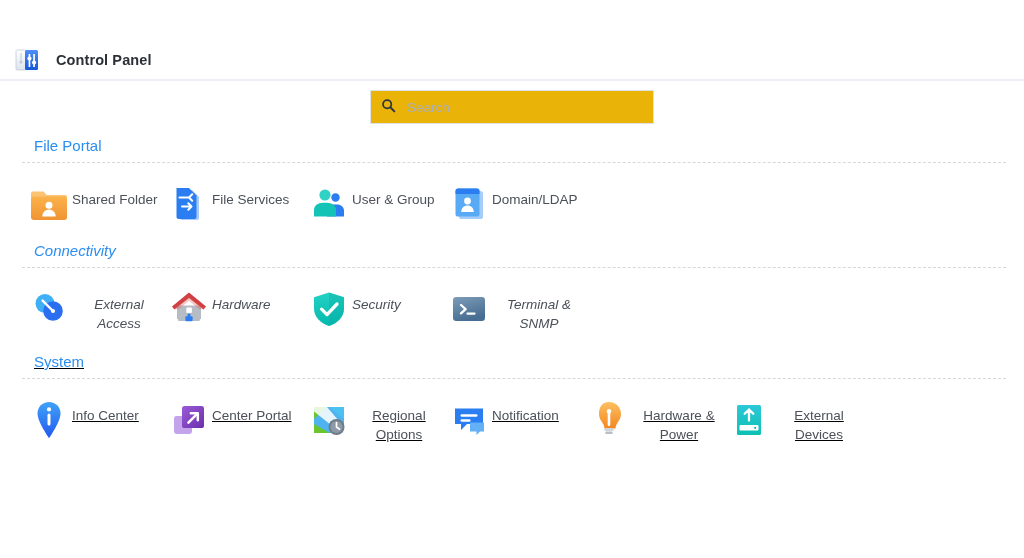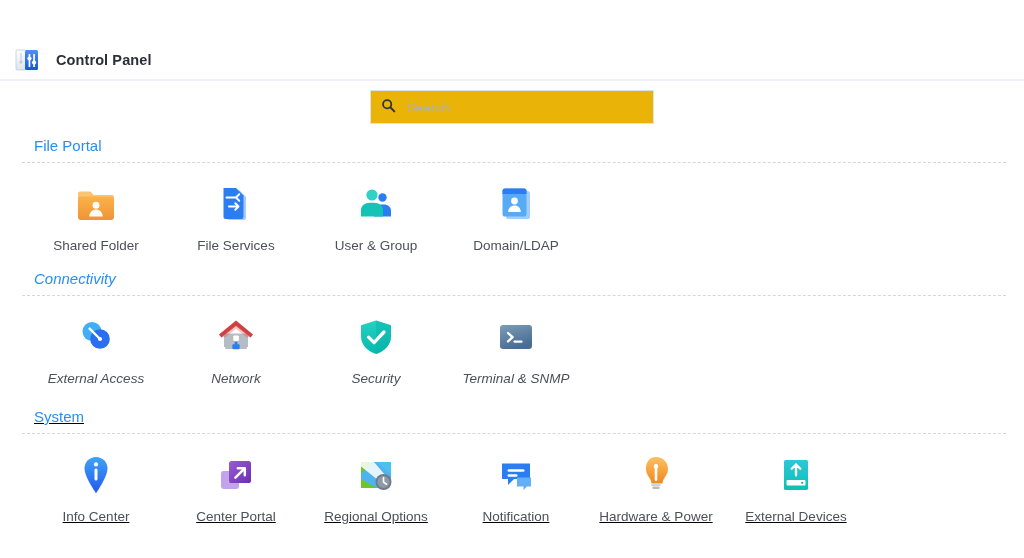--- a/index.html
+++ b/index.html
@@ -72,22 +72,21 @@
   }
   .grid {
     display: flex;
     flex-wrap: nowrap;
     padding-left: 26px;
   }
   .tile {
     width: 140px;
     padding-top: 18px;
     display: flex;
-    flex-direction: column;
-    align-items: center;
+    flex-direction: row;
     cursor: pointer;
     background: transparent;
   }
   .tile .glyph {
     width: 46px; height: 46px;
     display: flex; align-items: center; justify-content: center;
   }
   .tile .caption {
     margin-top: 9px;
     font-size: 13.5px;
@@ -230,21 +229,21 @@
           <svg viewBox="0 0 46 46" width="46" height="46">
             <path d="M11 19.5h24v13.5H11z" fill="#b6bcc4"></path>
             <path d="M23 6.5 40 20.5l-2.4 2.9L23 12 8.4 23.4 6 20.5z" fill="#cf4040"></path>
             <path d="M23 10.8 37 21.8v1.4h-3.6L23 14.7 12.6 23.2H9v-1.4z" fill="#e05d5d" opacity=".35"></path>
             <rect x="20.3" y="21.5" width="5.6" height="5.6" rx="1" fill="#ffffff"></rect>
             <rect x="12" y="32.6" width="22" height="2.4" rx="1.2" fill="#b6bcc4"></rect>
             <rect x="19.4" y="30.2" width="7.2" height="5" rx="1" fill="#2a7ef2"></rect>
             <rect x="21.6" y="27.8" width="2.8" height="3" fill="#2a7ef2"></rect>
           </svg>
         </span>
-        <span class="caption">Network</span>
+        <span class="caption">Hardware</span>
       </div>
 
       <div class="tile">
         <span class="glyph">
           <svg viewBox="0 0 46 46" width="46" height="46">
             <defs>
                 <linearGradient id="gShield" x1="0" y1="0" x2="0" y2="1">
               <stop offset="0" stop-color="#24d2c2"></stop>
                   <stop offset="1" stop-color="#06b8ae"></stop>
                 </linearGradient>

